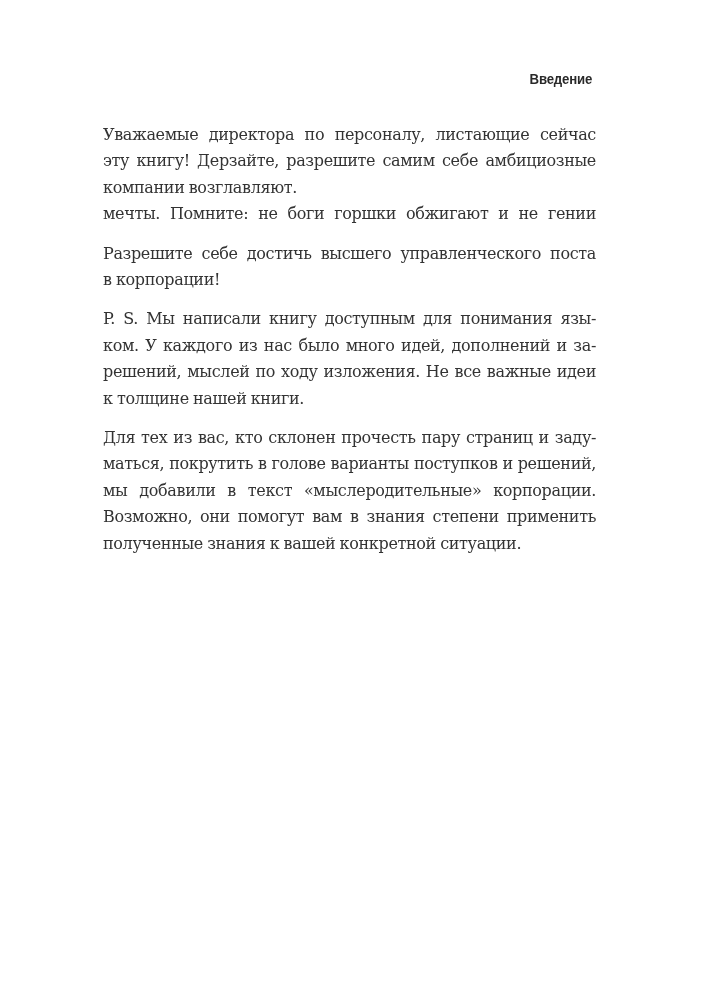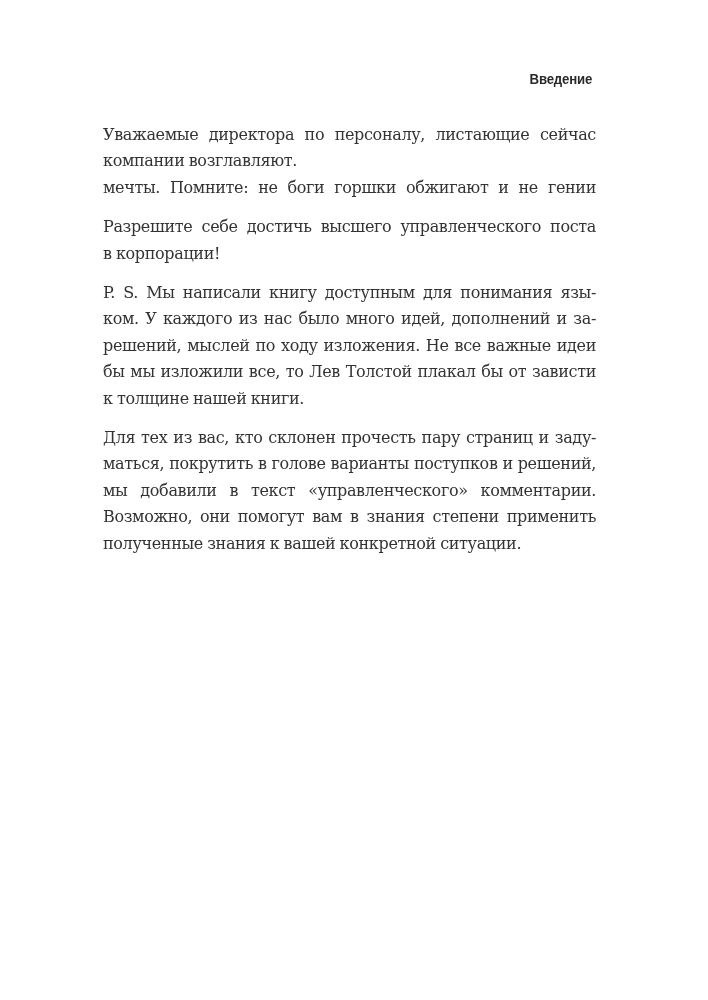--- a/index.html
+++ b/index.html
@@ -56,35 +56,35 @@
   </style>
 </head>
 <body>
 
 <div class="page">
   <div class="running-head">Введение</div>
 
   <div class="body-text">
     <p>
       <span class="line">Уважаемые директора по персоналу, листающие сейчас</span>
+      <span class="line">эту книгу! Дерзайте, разрешите самим себе амбициозные</span>
       <span class="line last">компании возглавляют.</span>
       <span class="line">мечты. Помните: не боги горшки обжигают и не гении</span>
     </p>
     <p>
       <span class="line">Разрешите себе достичь высшего управленческого поста</span>
       <span class="line last">в корпорации!</span>
     </p>
     <p>
       <span class="line">P. S. Мы написали книгу доступным для понимания язы-</span>
       <span class="line">ком. У каждого из нас было много идей, дополнений и за-</span>
       <span class="line">решений, мыслей по ходу изложения. Не все важные идеи</span>
-      <span class="line">бы мы изложили все, то Лев Толстой плакал бы от зависти</span>
       <span class="line last">к толщине нашей книги.</span>
     </p>
     <p>
       <span class="line">Для тех из вас, кто склонен прочесть пару страниц и заду-</span>
       <span class="line">маться, покрутить в голове варианты поступков и решений,</span>
-      <span class="line">мы добавили в текст «управленческого» комментарии.</span>
+      <span class="line">мы добавили в текст «мыслеродительные» корпорации.</span>
       <span class="line">Возможно, они помогут вам в знания степени применить</span>
       <span class="line last">полученные знания к вашей конкретной ситуации.</span>
     </p>
   </div>
 </div>
 
 </body></html>

